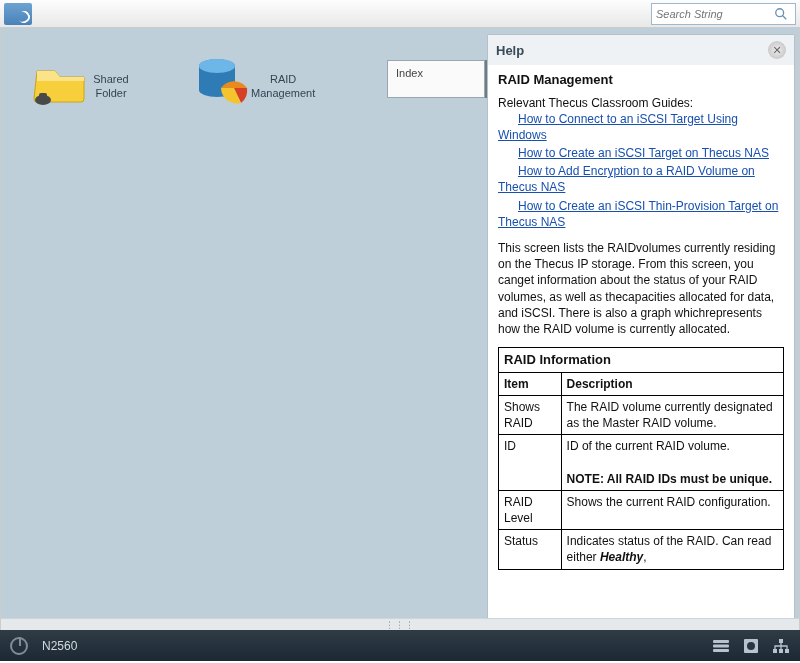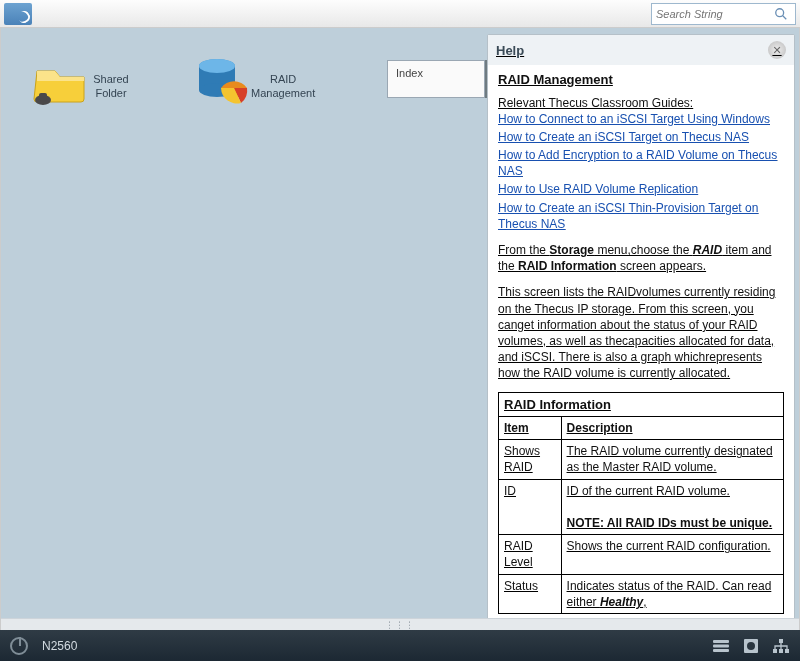--- a/index.html
+++ b/index.html
@@ -18,27 +18,27 @@
 .desktop-icons { display:flex; gap:60px; padding:30px 30px; }
 .dicon { display:flex; flex-direction:row; align-items:center; width:100px; cursor:pointer;}
 .dicon .glyph { width:64px; height:48px; display:flex; align-items:center; justify-content:center; margin-bottom:8px;}
 .dicon .label { font-size:11px; color:#344452; text-align:center; line-height:1.3;}
 
 
 .tabbar { position:absolute; top:32px; left:386px; display:flex; flex-direction:row;}
 .tab { width:98px; padding:6px 8px; font-size:11px; border:1px solid #9aa7b3; cursor:pointer;}
 .tab.active { background:#6f7b81; color:#fff; border-color:#6f7b81;}
 .tab.inactive { background:#fafafa; color:#444;}
-.help-panel { position:absolute; top:6px; right:4px; width:308px; height:590px; background:#fff; border:1px solid #b5c0c8; border-radius:2px; display:flex; flex-direction:column;text-decoration:underline;}
+.help-panel { position:absolute; top:6px; right:4px; width:308px; height:590px; background:#fff; border:1px solid #b5c0c8; border-radius:2px; display:flex; flex-direction:column;}
 .help-head { display:flex; justify-content:space-between; align-items:center; padding:6px 8px; background:#eef2f5;}
 .help-head h4 { font-size:13px; color:#3a4a56; font-weight:bold;}
 .close-btn { width:18px; height:18px; border-radius:50%; background:radial-gradient(#eee,#bbb); color:#666; display:flex; align-items:center; justify-content:center; font-size:11px; cursor:pointer;}
 .help-body { flex:1; overflow-y:auto; padding:6px 10px 10px 10px; font-size:12px; color:#111; line-height:1.35;}
 .help-body h3 { font-size:13px; font-weight:bold; margin-bottom:6px;}
-.help-body a { color:#1850b0; text-decoration:underline; display:inline;}
+.help-body a { color:#1850b0; text-decoration:underline; display:inline;margin-left:20px;}
 .linkwrap { margin-bottom:2px;}
 .para { margin:10px 0;}
 .tbl { border:1px solid #000; border-collapse:collapse; width:100%; margin-top:6px;}
 .tbl th, .tbl td { border:1px solid #000; padding:3px 5px; text-align:left; vertical-align:top; font-size:12px;}
 .tbl caption { caption-side:top; text-align:left; border:1px solid #000; border-bottom:none; padding:3px 5px; font-weight:bold; font-size:13px;}
 
 
 .hbar { position:absolute; bottom:0; left:0; right:0; height:12px; background:#e5e9ec; border-top:1px solid #cdd4da; display:flex; align-items:center; justify-content:center;}
 .hbar .grip { color:#8a949c; font-size:9px; letter-spacing:1px;}
 
@@ -105,26 +105,22 @@
     <div class="help-head">
       <h4>Help</h4>
       <div class="close-btn">✕</div>
     </div>
     <div class="help-body">
       <h3>RAID Management</h3>
       <div>Relevant Thecus Classroom Guides:</div>
       <div class="linkwrap"><a href="#">How to Connect to an iSCSI Target Using Windows</a></div>
       <div class="linkwrap"><a href="#">How to Create an iSCSI Target on Thecus NAS</a></div>
       <div class="linkwrap"><a href="#">How to Add Encryption to a RAID Volume on Thecus NAS</a></div>
-      <div class="linkwrap"><a href="#">How to Use RAID Volume Replication</a></div>
       <div class="linkwrap"><a href="#">How to Create an iSCSI Thin-Provision Target on Thecus NAS</a></div>
 
-      <p class="para">
-        <span>From the </span><b>Storage</b><span> menu,choose the </span><b><i>RAID</i></b><span> item and the </span><b>RAID Information</b><span> screen appears.</span>
-      </p>
       <p class="para">This screen lists the RAIDvolumes currently residing on the Thecus IP storage. From this screen, you canget information about the status of your RAID volumes, as well as thecapacities allocated for data, and iSCSI. There is also a graph whichrepresents how the RAID volume is currently allocated.</p>
 
       <table class="tbl">
         <caption>RAID Information</caption>
         <tbody>
             <tr>
           <th>Item</th>
           <th>Description</th>
         </tr>
         <tr>

